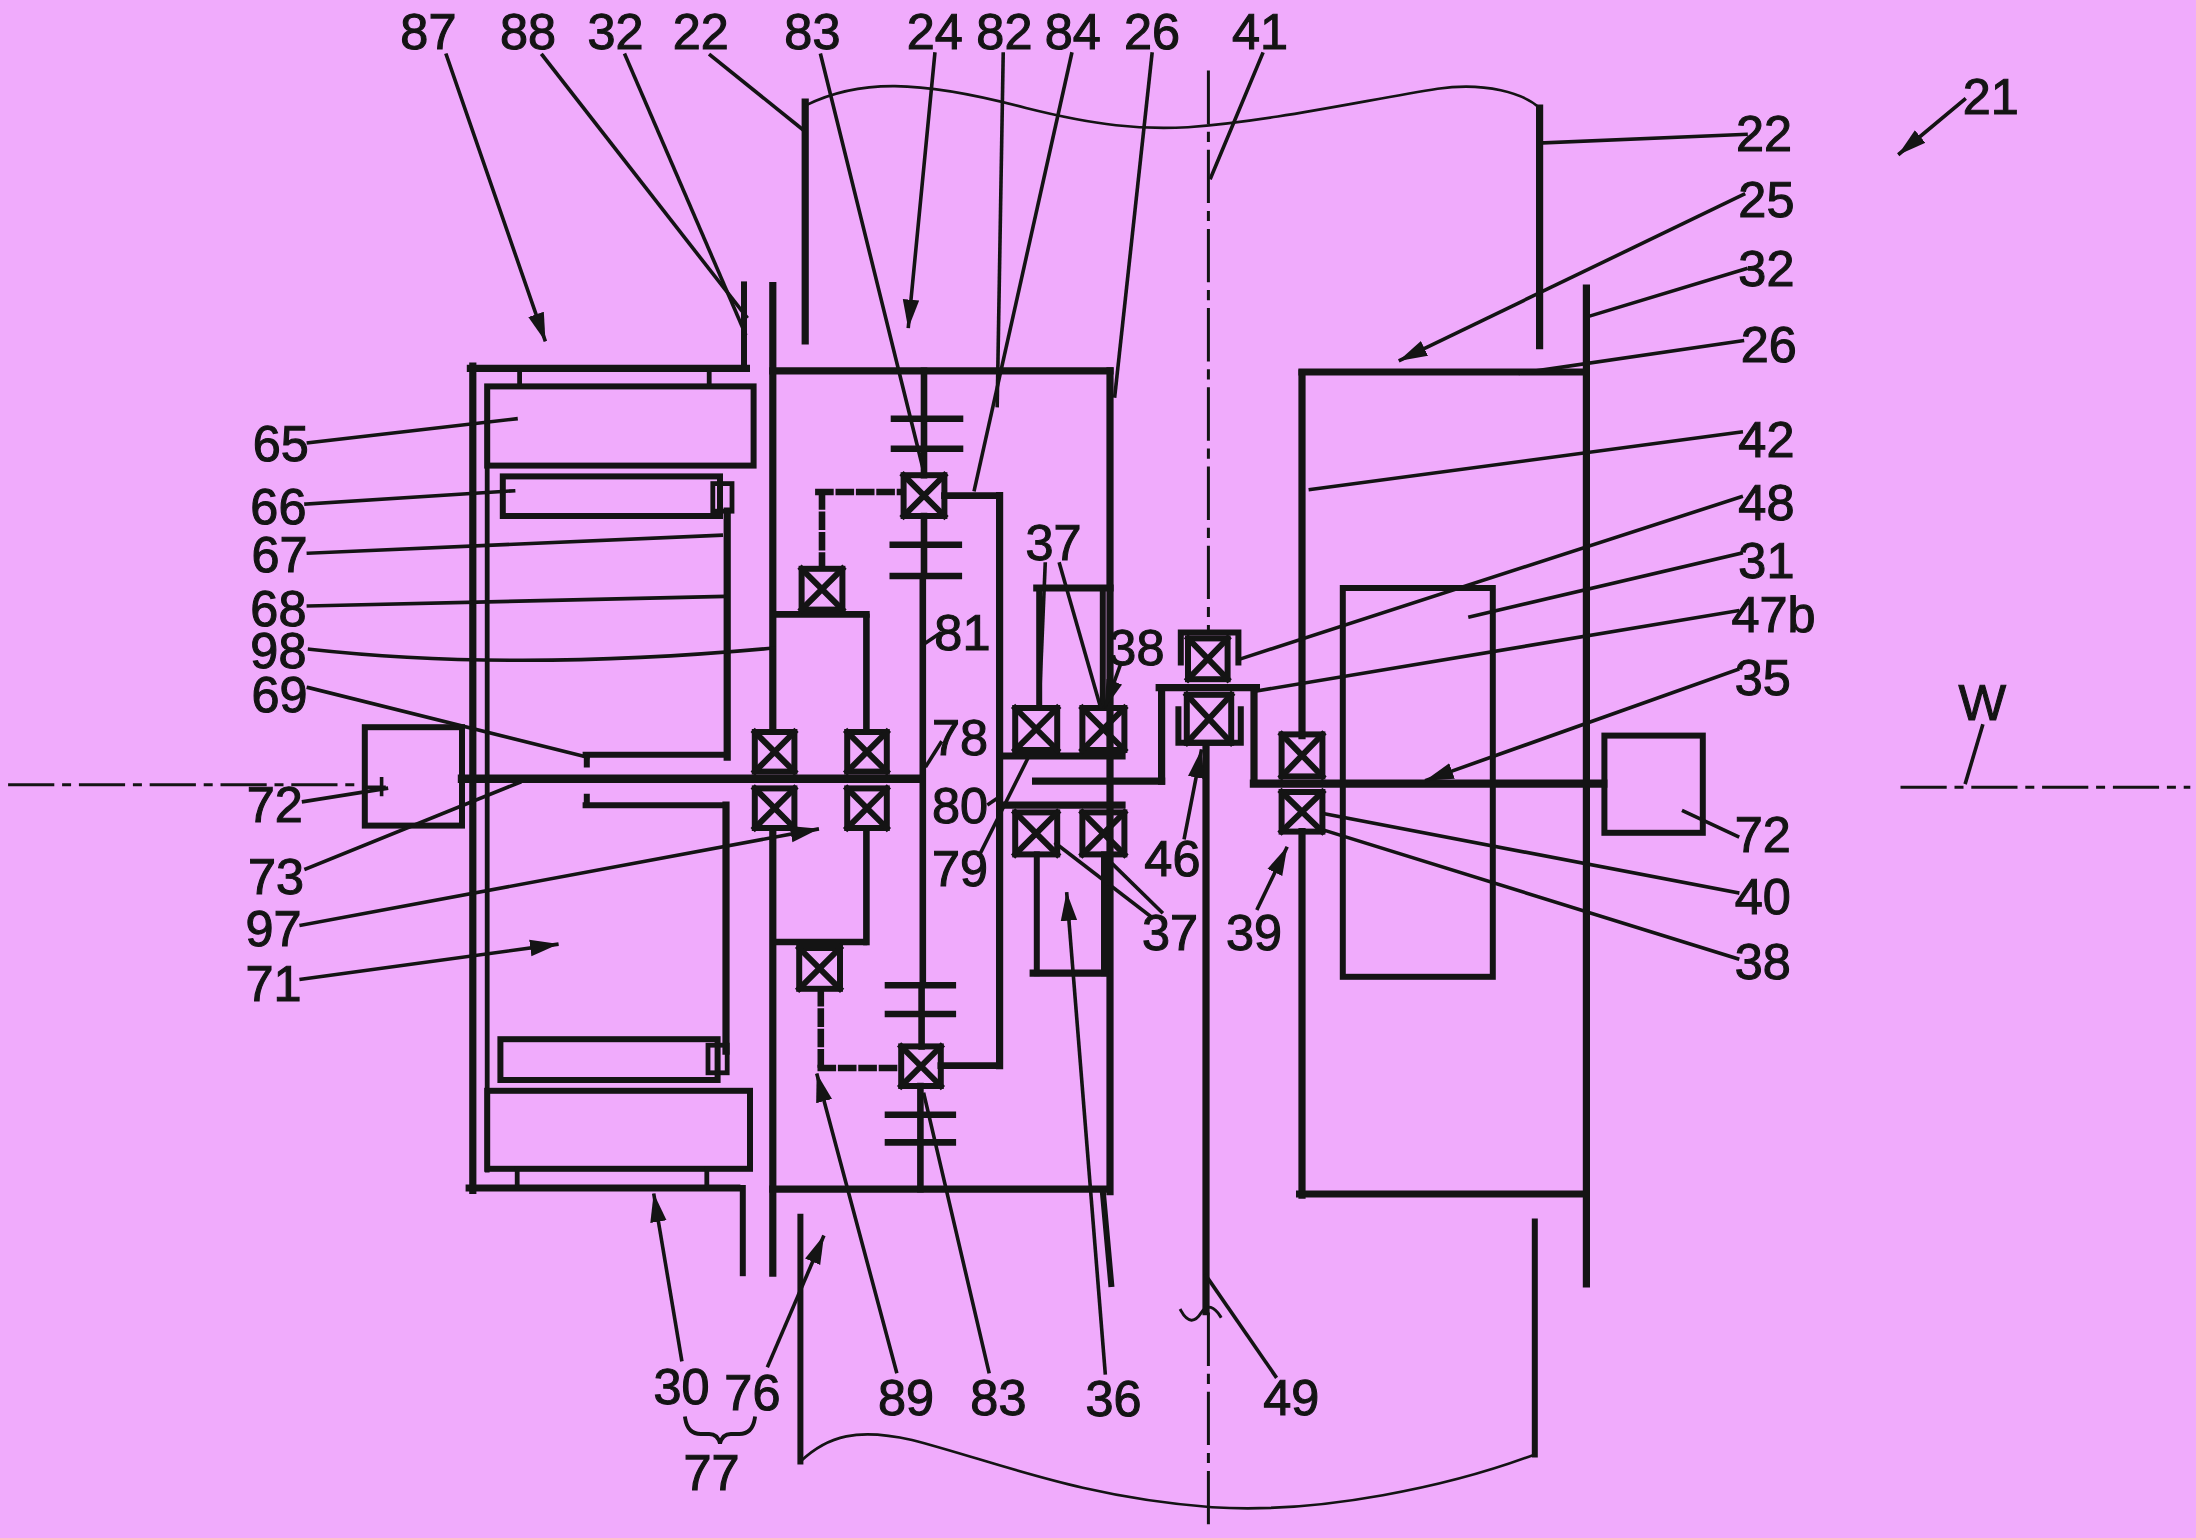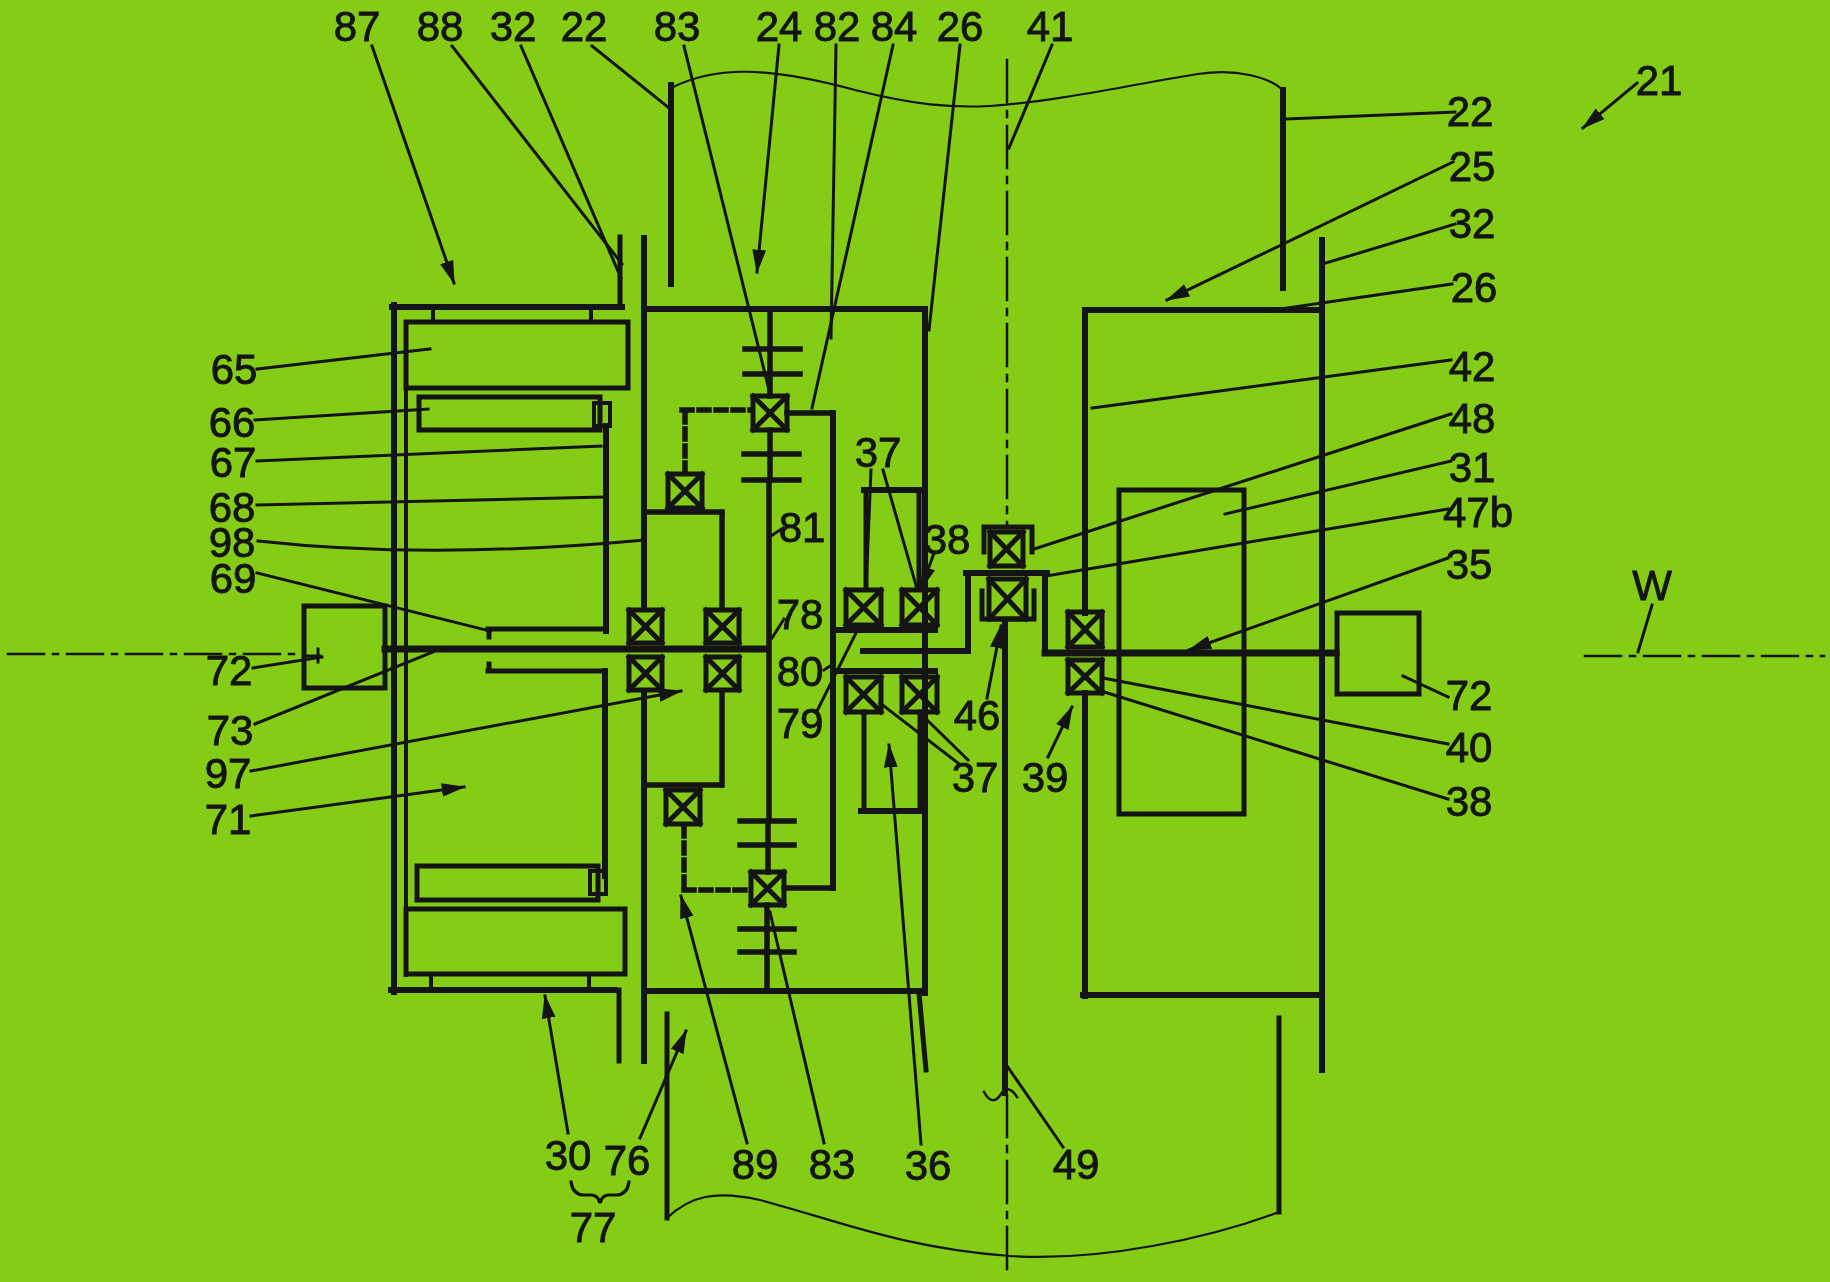--- a/index.html
+++ b/index.html
@@ -1,16 +1,16 @@
 <!DOCTYPE html>
 <html><head>
 <meta charset="utf-8">
 <style>
   html,body{margin:0;padding:0;background:#fff;}
-  #wrap{width:1830px;height:1282px;position:relative;background:#84cc16;overflow:hidden;}
+  #wrap{width:1830px;height:1282px;position:relative;background:#f0abfc;overflow:hidden;}
   svg{display:block;}
   text{font-family:"Liberation Sans",sans-serif;fill:#141414;stroke:#141414;stroke-width:0.9;}
 </style>
 </head>
 <body>
 <div id="wrap">
 <svg width="1830" height="1282" viewBox="0 0 1830 1282">
 <defs>
 <marker id="ah" viewBox="0 0 14 8" refX="13" refY="4" markerWidth="8" markerHeight="8" markerUnits="strokeWidth" orient="auto-start-reverse">
   <path d="M0,0 L14,4 L0,8 z" fill="#141414"></path>

